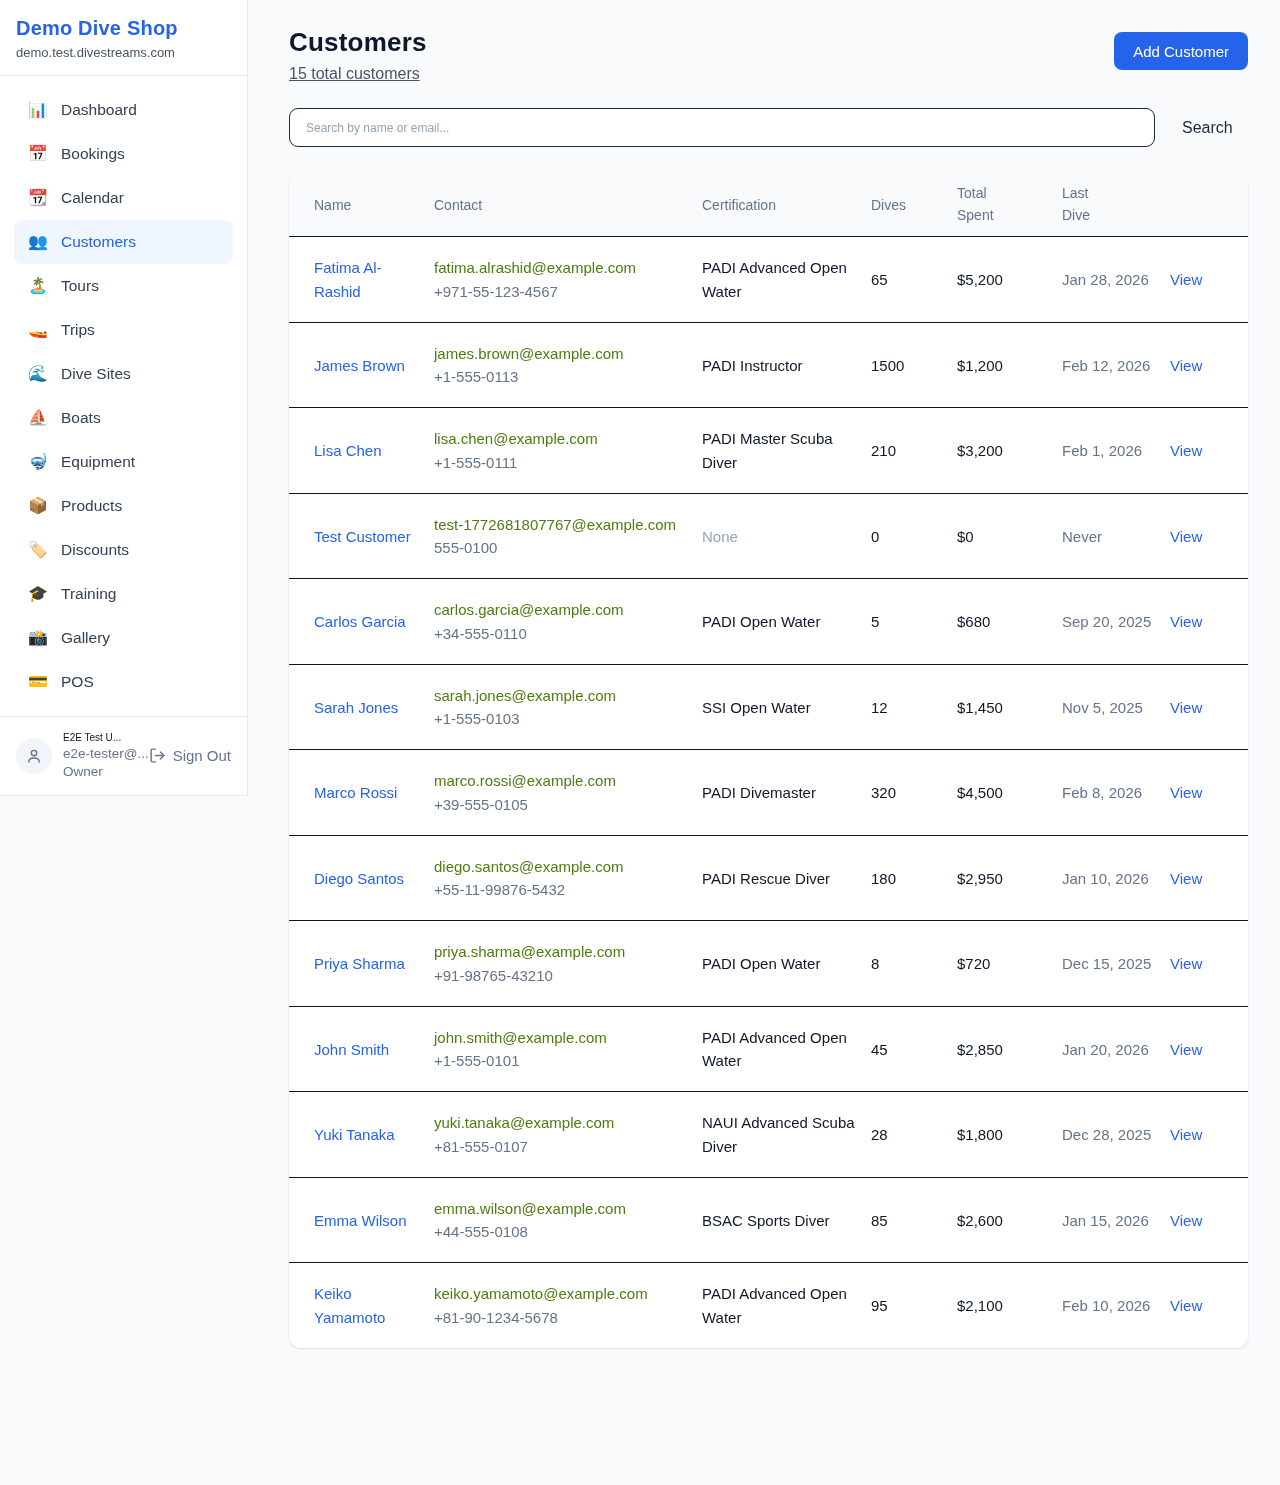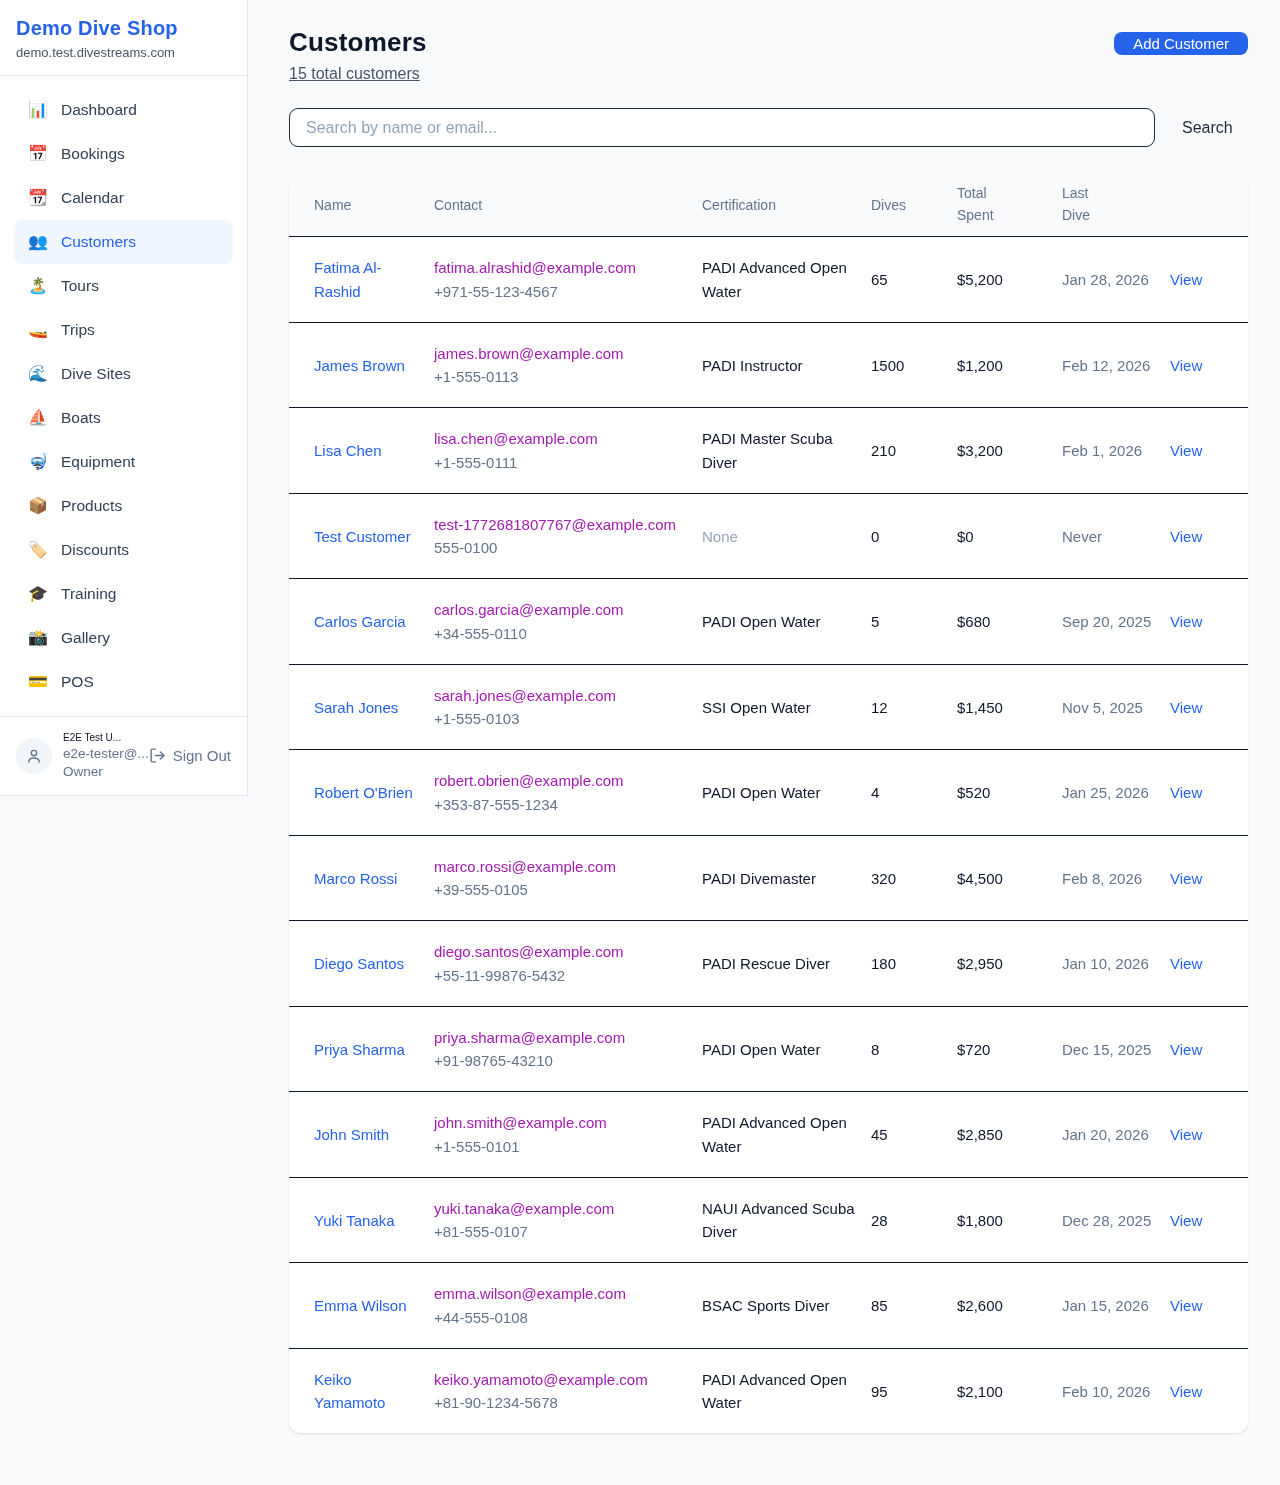--- a/index.html
+++ b/index.html
@@ -46,28 +46,28 @@
     font-family: inherit; white-space: nowrap;
   }
 
   
   .main { margin-left: 257px; padding: 27px 32px 33px; }
   .head-row { display: flex; justify-content: space-between; align-items: flex-start; }
   .page-title { font-size: 26px; font-weight: bold; color: #0f172a; letter-spacing: .2px; }
   .page-subtitle { font-size: 16px; color: #475569; margin-top: 7px; text-decoration: underline; }
   .add-btn {
     background: #2563eb; color: #ffffff; border: none; border-radius: 8px;
-    padding: 0 19px; height: 23px; font-size: 15px; font-family: inherit; cursor: pointer;
+    padding: 0 19px; height: 38px; font-size: 15px; font-family: inherit; cursor: pointer;
     margin-top: 5px;
   }
   .search-row { display: flex; align-items: center; margin-top: 25px; }
   .search-input {
     flex: 1; height: 39px; background: #fff;
     border: 1px solid #1e293b; border-radius: 9px;
-    padding: 6px 16px; font-size: 16px; font-family: inherit; color: #0f172a;
+    padding: 6px 16px; font-size: 12px; font-family: inherit; color: #0f172a;
   }
   .search-input::placeholder { color: #94a3b8; }
   .search-btn {
     background: none; border: none; color: #1e293b; font-size: 16px;
     font-family: inherit; cursor: pointer; padding: 0 0 0 27px; width: 93px; text-align: left;
   }
 
   
   .card {
     margin-top: 26px; background: #ffffff; border-radius: 12px;
@@ -82,21 +82,21 @@
   }
   th:first-child, td:first-child { padding-left: 25px; }
   .th-narrow span { display: inline-block; width: 48px; line-height: 1.55; }
   tbody td {
     padding: 19px 14px 19px 0; border-bottom: 1px solid #0f172a;
     vertical-align: middle; font-size: 15px; line-height: 1.55;
     word-wrap: break-word; overflow-wrap: break-word;
   }
   tbody tr:last-child td { border-bottom: none; }
   .name-link { color: #2563eb; font-weight: 500; text-decoration: none; cursor: pointer; }
-  .email { color: #a21caf; }
+  .email { color: #4d7c0f; }
   .phone { color: #64748b; }
   .cert { color: #0f172a; }
   .cert.muted { color: #94a3b8; }
   .date { color: #64748b; }
   .view-link { color: #2563eb; text-decoration: none; cursor: pointer; }
 </style>
 </head>
 <body>
 
 <aside class="sidebar">
@@ -309,32 +309,20 @@
       <div class="phone">+1-555-0103</div>
     </td>
     <td class="cert">SSI Open Water</td>
     <td>12</td>
     <td>$1,450</td>
     <td class="date">Nov 5, 2025</td>
     <td><a class="view-link">View</a></td>
   </tr>
 
 
-  <tr>
-    <td><a class="name-link">Robert O'Brien</a></td>
-    <td>
-      <div class="email">robert.obrien@example.com</div>
-      <div class="phone">+353-87-555-1234</div>
-    </td>
-    <td class="cert">PADI Open Water</td>
-    <td>4</td>
-    <td>$520</td>
-    <td class="date">Jan 25, 2026</td>
-    <td><a class="view-link">View</a></td>
-  </tr>
 
   <tr>
     <td><a class="name-link">Marco Rossi</a></td>
     <td>
       <div class="email">marco.rossi@example.com</div>
       <div class="phone">+39-555-0105</div>
     </td>
     <td class="cert">PADI Divemaster</td>
     <td>320</td>
     <td>$4,500</td>

